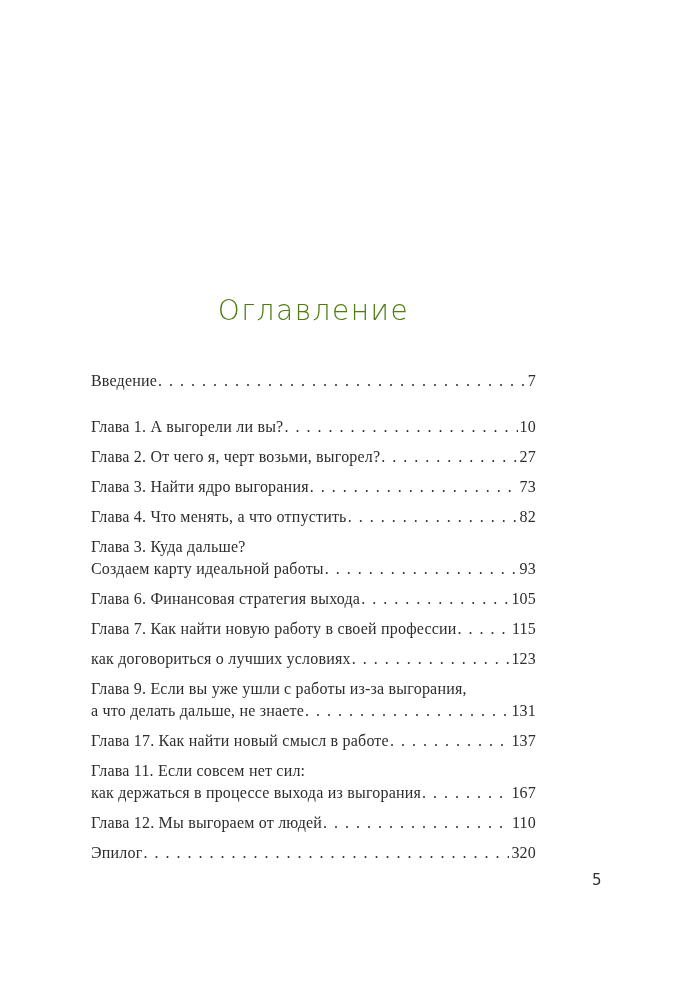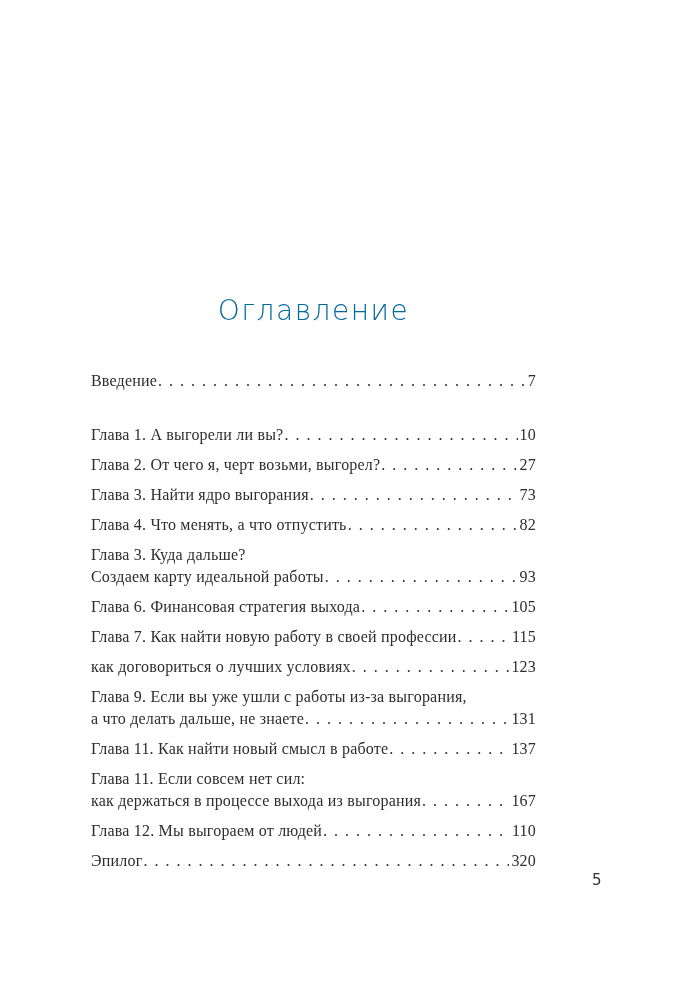--- a/index.html
+++ b/index.html
@@ -25,35 +25,35 @@
     top: 294px;
     width: 445px;
   }
   .title {
     margin: 0;
     font-family: "DejaVu Sans", "Liberation Sans", sans-serif;
     font-weight: 300;
     font-size: 28px;
     line-height: 34px;
     letter-spacing: 1.5px;
-    color: #0369a1;
+    color: #4d7c0f;
     text-align: center;
   }
   .toc {
     margin-top: 42px;
     font-size: 16px;
     line-height: 22px;
     letter-spacing: 0.2px;
     color: #2d2d2d;
   }
   .toc-entry {
     margin-bottom: 8px;
   }
   .toc-entry.gap-after {
-    margin-bottom: 32px;
+    margin-bottom: 24px;
   }
   .toc-entry.gap-before {
     margin-top: 0;
   }
   .toc-line {
     display: flex;
     align-items: baseline;
   }
   .toc-line .label {
     flex: 0 0 auto;
@@ -161,21 +161,21 @@
         <div class="toc-entry">
           <div class="toc-plain-line">Глава 9. Если вы уже ушли с работы из-за выгорания,</div>
           <div class="toc-line">
             <span class="label">а что делать дальше, не знаете</span>
             <span class="dots">. . . . . . . . . . . . . . . . . . . . . . . . . . . . . . . . . . . . . . . . . . . . . . . . . . . . . . . . . . . . . . . . . . . . . . . . . . . . . . . .</span>
             <span class="pageno">131</span>
           </div>
         </div>
         <div class="toc-entry">
           <div class="toc-line">
-            <span class="label">Глава 11. Как найти новый смысл в работе</span>
+            <span class="label">Глава 17. Как найти новый смысл в работе</span>
             <span class="dots">. . . . . . . . . . . . . . . . . . . . . . . . . . . . . . . . . . . . . . . . . . . . . . . . . . . . . . . . . . . . . . . . . . . . . . . . . . . . . . . .</span>
             <span class="pageno">137</span>
           </div>
         </div>
         <div class="toc-entry">
           <div class="toc-plain-line">Глава 11. Если совсем нет сил:</div>
           <div class="toc-line">
             <span class="label">как держаться в процессе выхода из выгорания</span>
             <span class="dots">. . . . . . . . . . . . . . . . . . . . . . . . . . . . . . . . . . . . . . . . . . . . . . . . . . . . . . . . . . . . . . . . . . . . . . . . . . . . . . . .</span>
             <span class="pageno">167</span>

